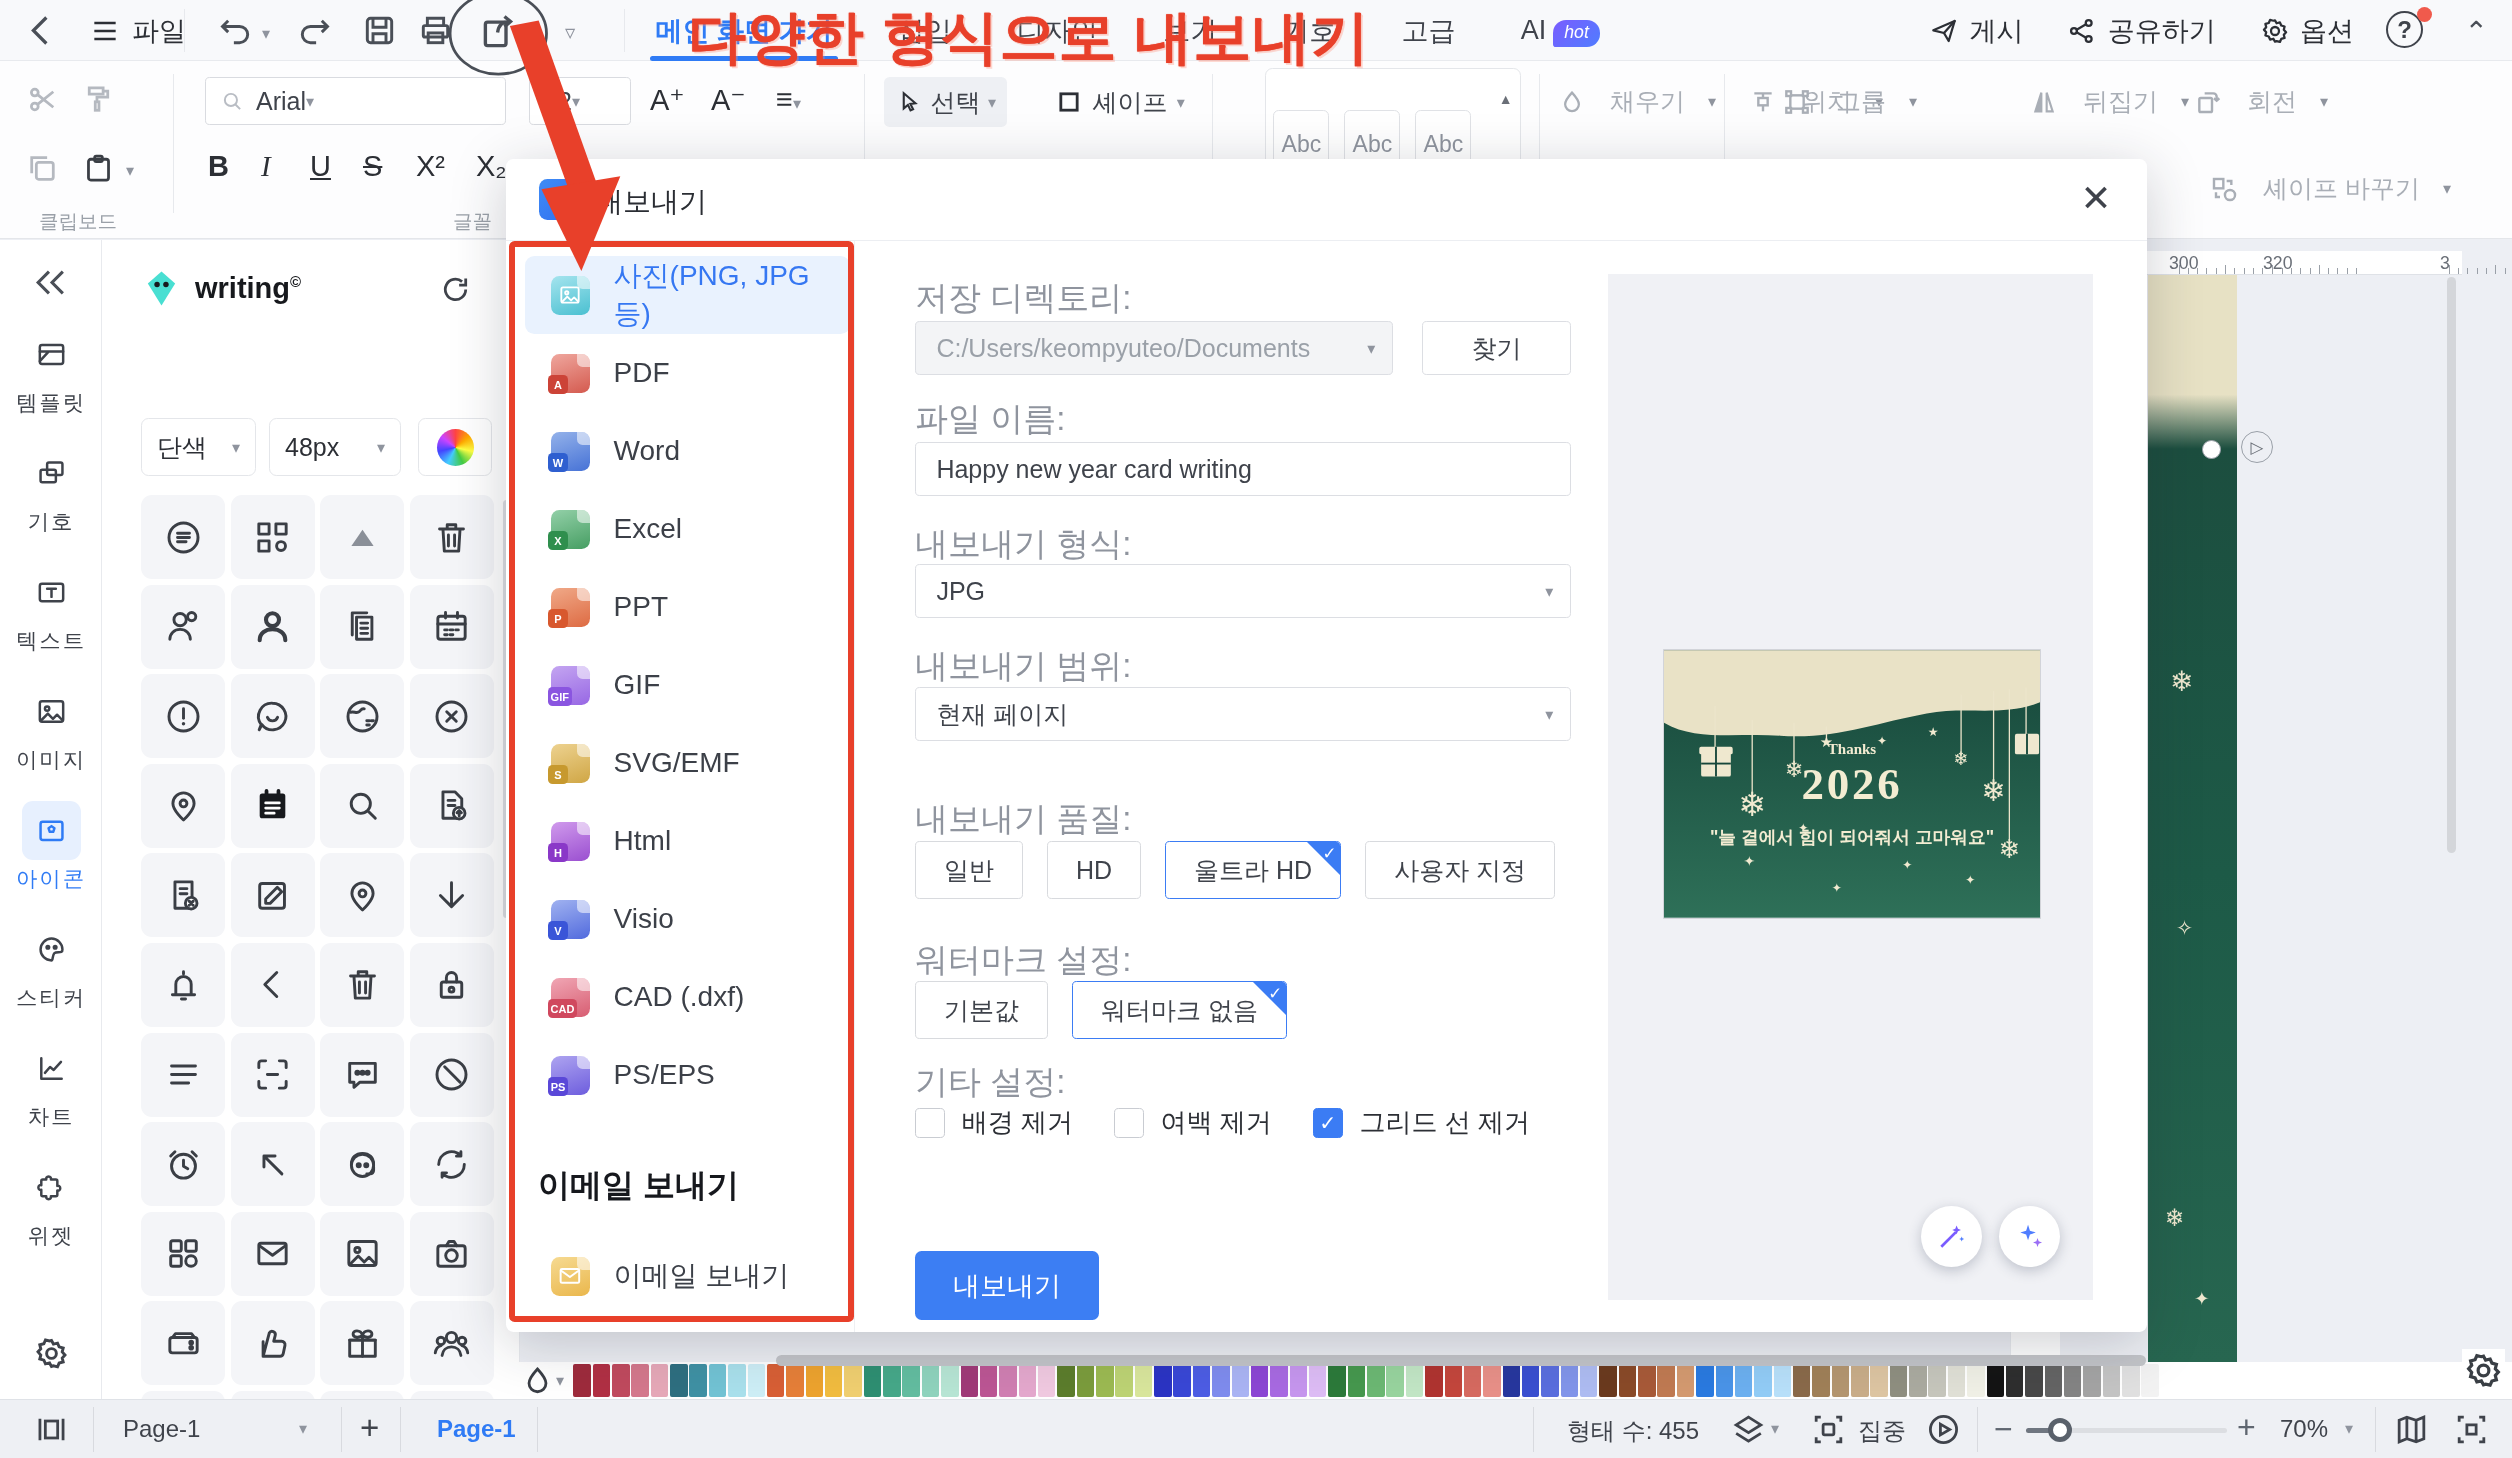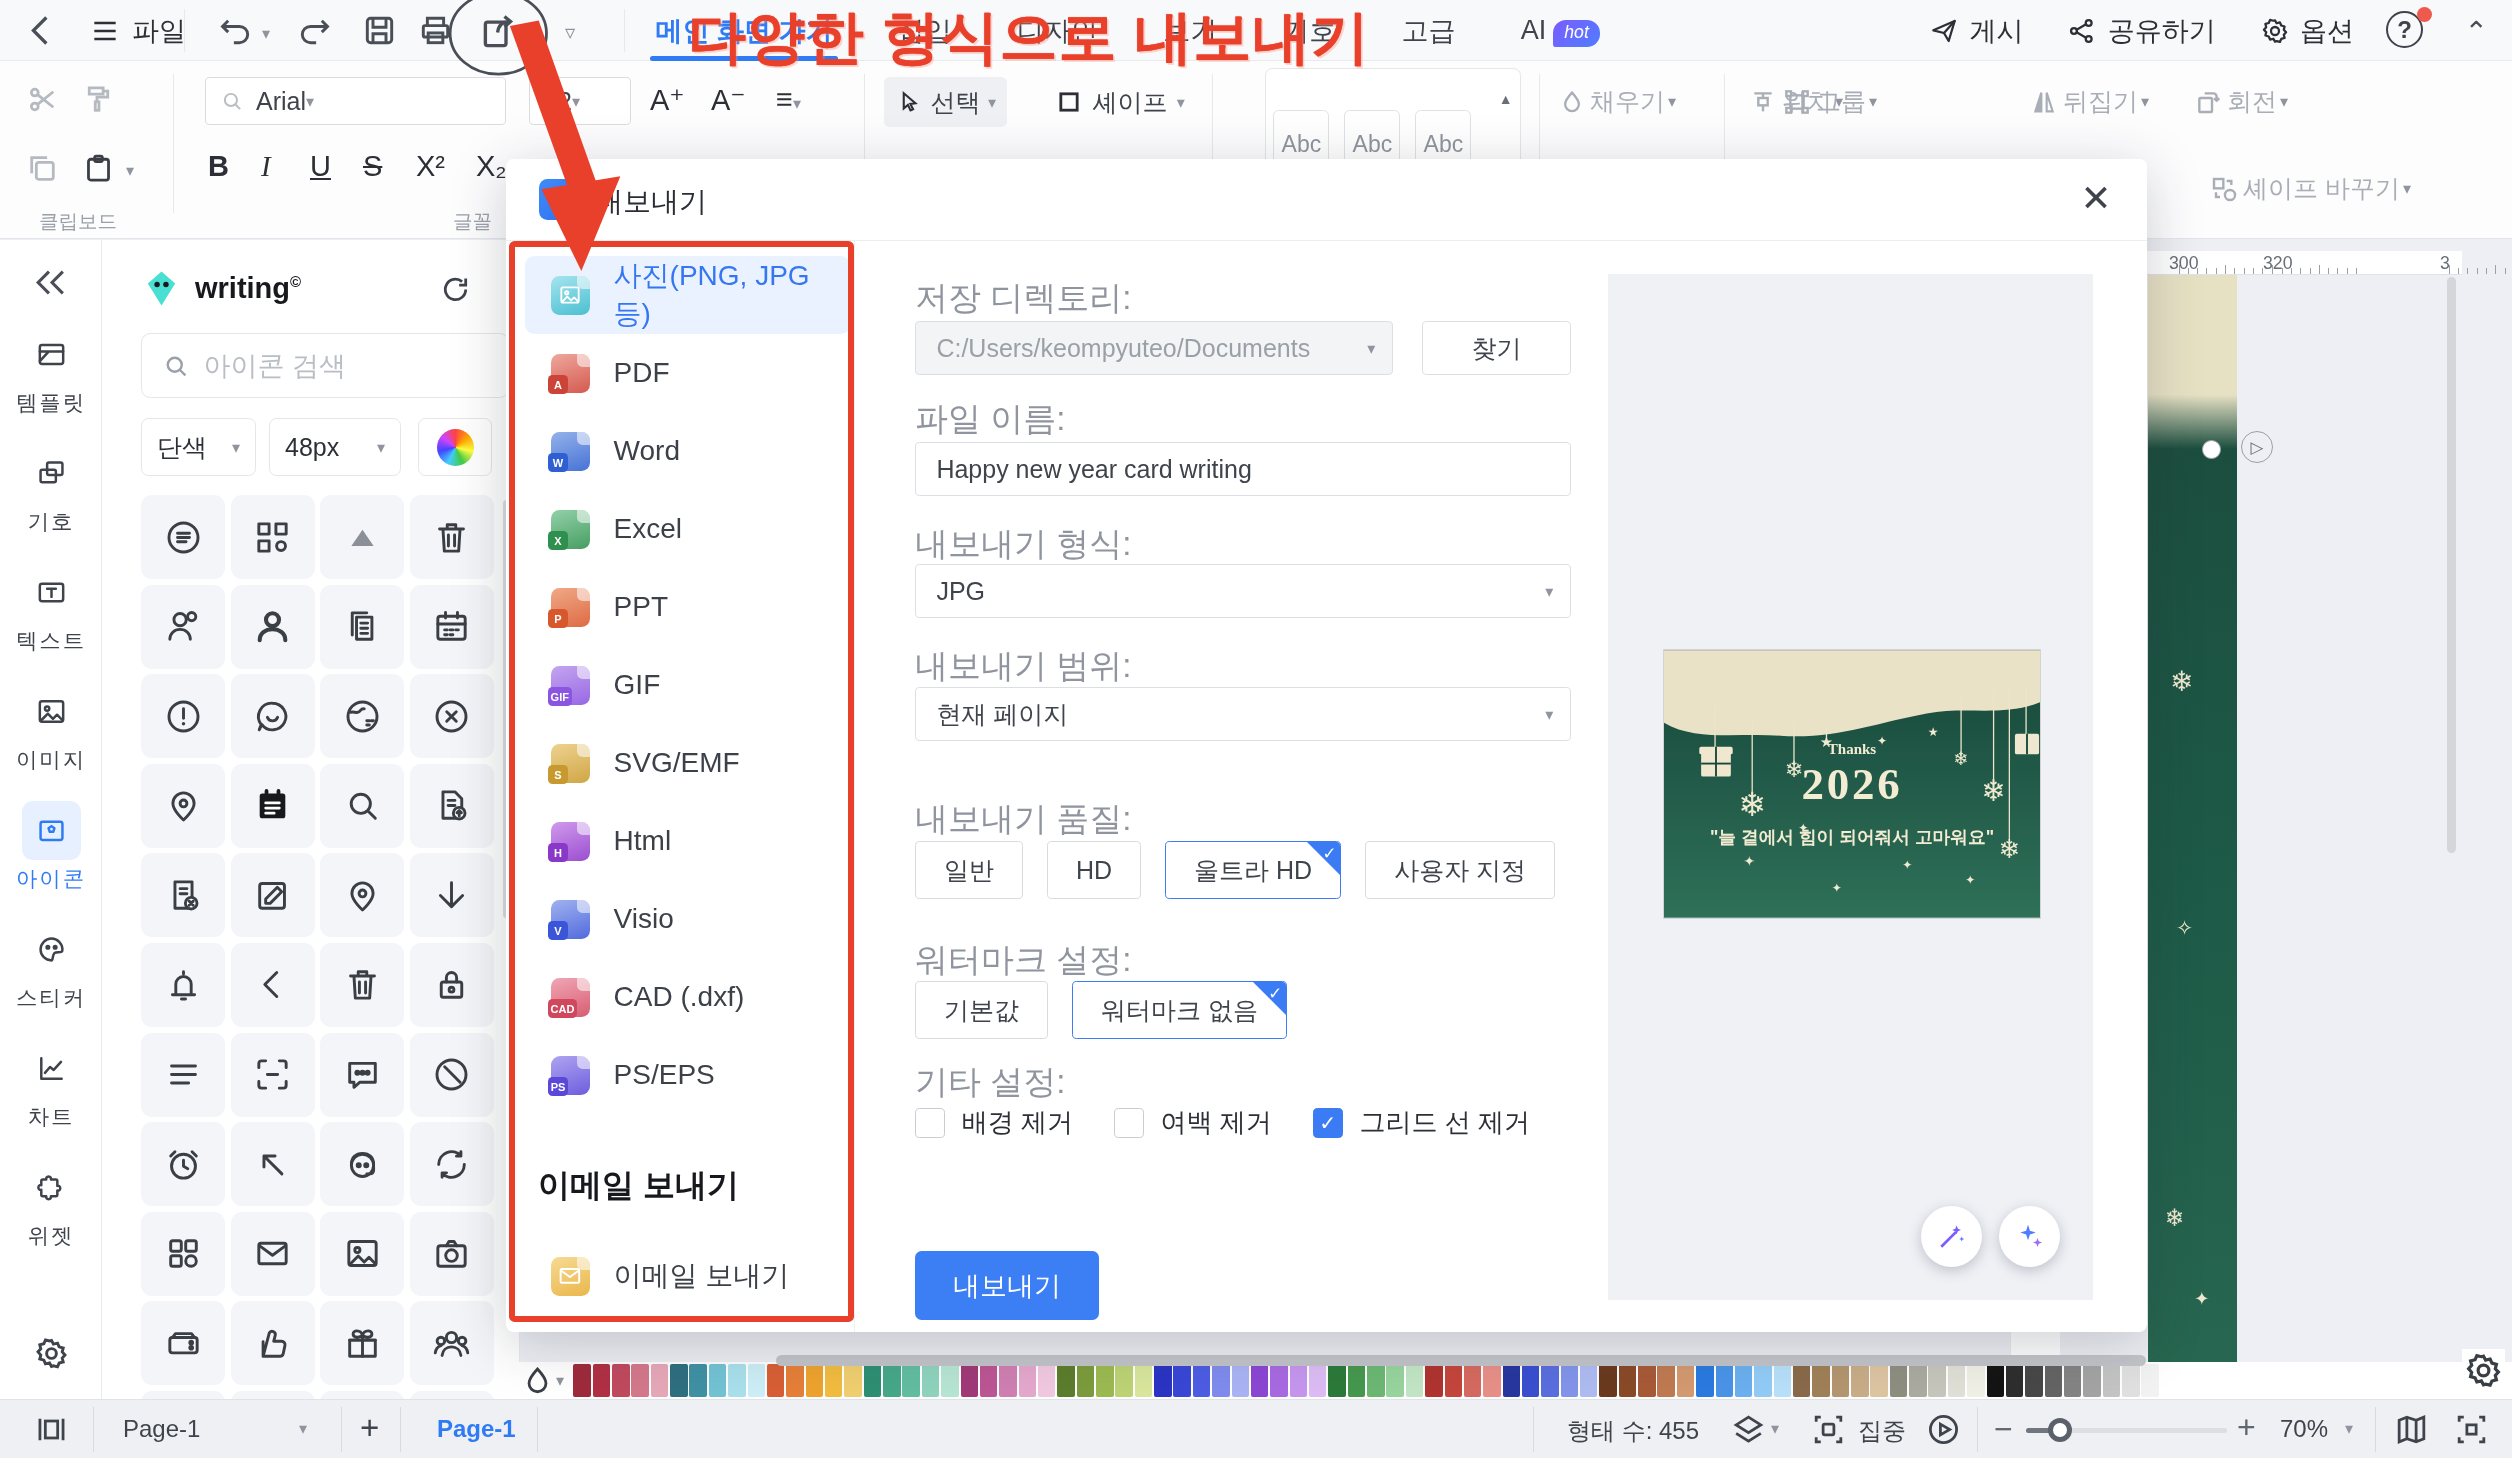--- a/index.html
+++ b/index.html
@@ -26,21 +26,21 @@
   #help-btn { position:absolute; right:89px; top:11px; width:37px; height:37px; border:2.3px solid #3f434b; border-radius:50%; display:flex; align-items:center; justify-content:center; font-size:24px; font-weight:bold; color:#3f434b; }
   #help-dot { position:absolute; right:80px; top:7.4px; width:15px; height:15px; background:#f05a4c; border-radius:50%; }
   #collapse-top { position:absolute; right:24px; top:15px; font-size:28px; color:#4a4f57; }
 
   
   #ribbon { position:absolute; left:0; top:61px; width:2512px; height:178px; background:#fdfdfe; border-bottom:0.9px solid #e4e6ea; z-index:20; }
   .rb-divider { position:absolute; top:13px; height:139px; width:0.9px; background:#e7e9ed; }
   .grey-ic { color:#b5b9c0; }
   .dim { color:#a9aeb6; }
   .rb-box { position:absolute; border:1.4px solid #d9dbe0; border-radius:4.6px; background:#fff; display:flex; align-items:center; font-size:25px; color:#3f434b; }
-  .rb-label-row { display:flex; align-items:center; gap:3px; font-size:25px; }
+  .rb-label-row { display:flex; align-items:center; gap:23px; font-size:25px; }
   .group-label { position:absolute; top:147px; font-size:19.5px; color:#9aa0a8; }
   .fmt-btn { font-size:29px; color:#2c2f35; }
   .abc-box { width:56px; height:69px; border:1.4px solid #e0e2e6; border-radius:5.6px; background:#fff; display:flex; align-items:center; justify-content:center; font-size:23px; color:#8f949e; }
 
   
   #sidebar { position:absolute; left:0; top:240px; width:102px; height:1159px; background:#fff; border-right:0.9px solid #e8eaee; z-index:15; }
   .sb-item { position:relative; width:102px; height:119px; display:flex; flex-direction:column; align-items:center; }
   .sb-item .iconwrap { width:59px; height:59px; border-radius:11px; display:flex; align-items:center; justify-content:center; }
   .sb-item .ic { width:35px; height:35px; color:#3f434b; }
   .sb-item .sb-label { font-size:21.4px; color:#3f434b; margin-top:3.7px; letter-spacing:1.9px; }
@@ -538,29 +538,20 @@
           </svg>
         </span>
       <span id="brand-text"><span>writing</span><span id="brand-copy">©</span></span>
     </div>
     <span id="panel-refresh" class="ic">
         <svg viewBox="0 0 24 24" fill="none" stroke="currentColor" stroke-width="1.9">
           <path d="M19 12a7 7 0 1 1-2.5-5.4"></path>
           <path d="M19 4.5V9h-4.5"></path>
         </svg>
       </span>
-    <div id="icon-search">
-      <span class="ic">
-          <svg viewBox="0 0 24 24" fill="none" stroke="currentColor" stroke-width="1.9">
-            <circle cx="11" cy="11" r="5.6"></circle>
-            <path d="M15.2 15.2l4.3 4.3"></path>
-          </svg>
-        </span>
-      <span class="ph">아이콘 검색</span>
-    </div>
     <div class="panel-select" style="left:39px;width:115px">
       <span able="false">단색</span>
         <span class="caret">▾</span>
     </div>
     <div class="panel-select" style="left:167px;width:132px">
       <span>48px</span>
         <span class="caret">▾</span>
     </div>
     <div id="color-wheel-btn">
         <div id="color-wheel"></div>

